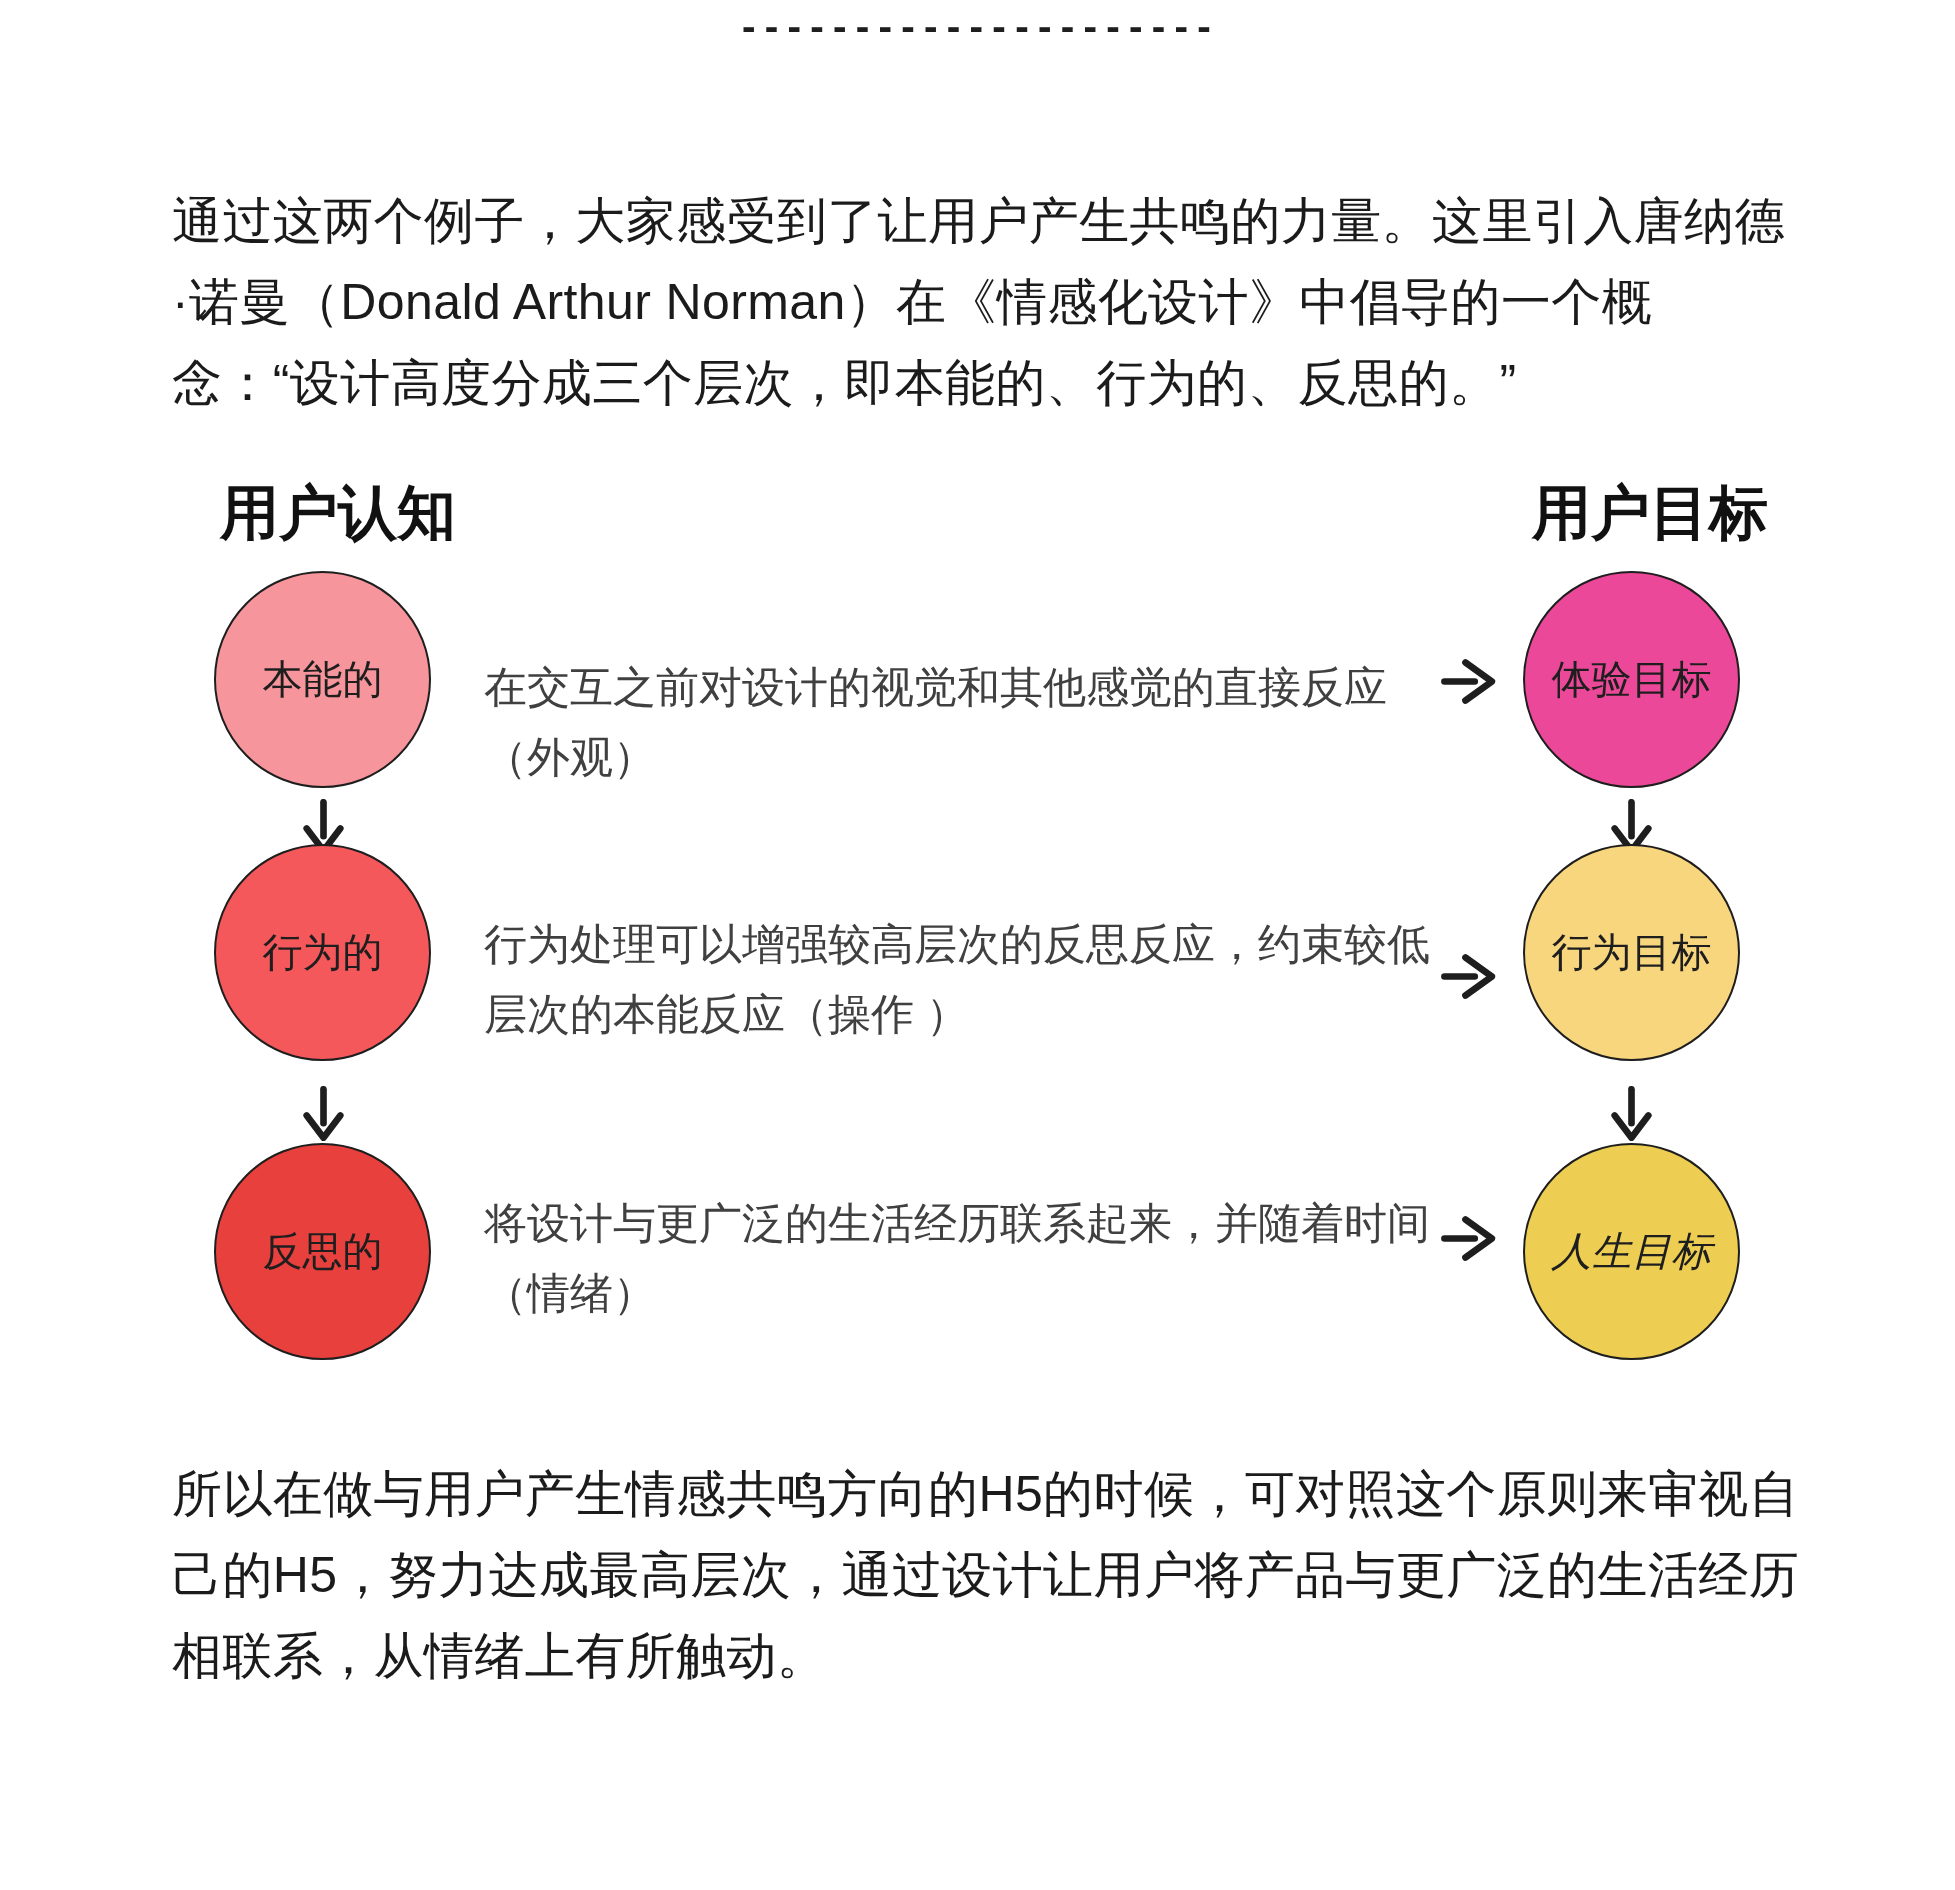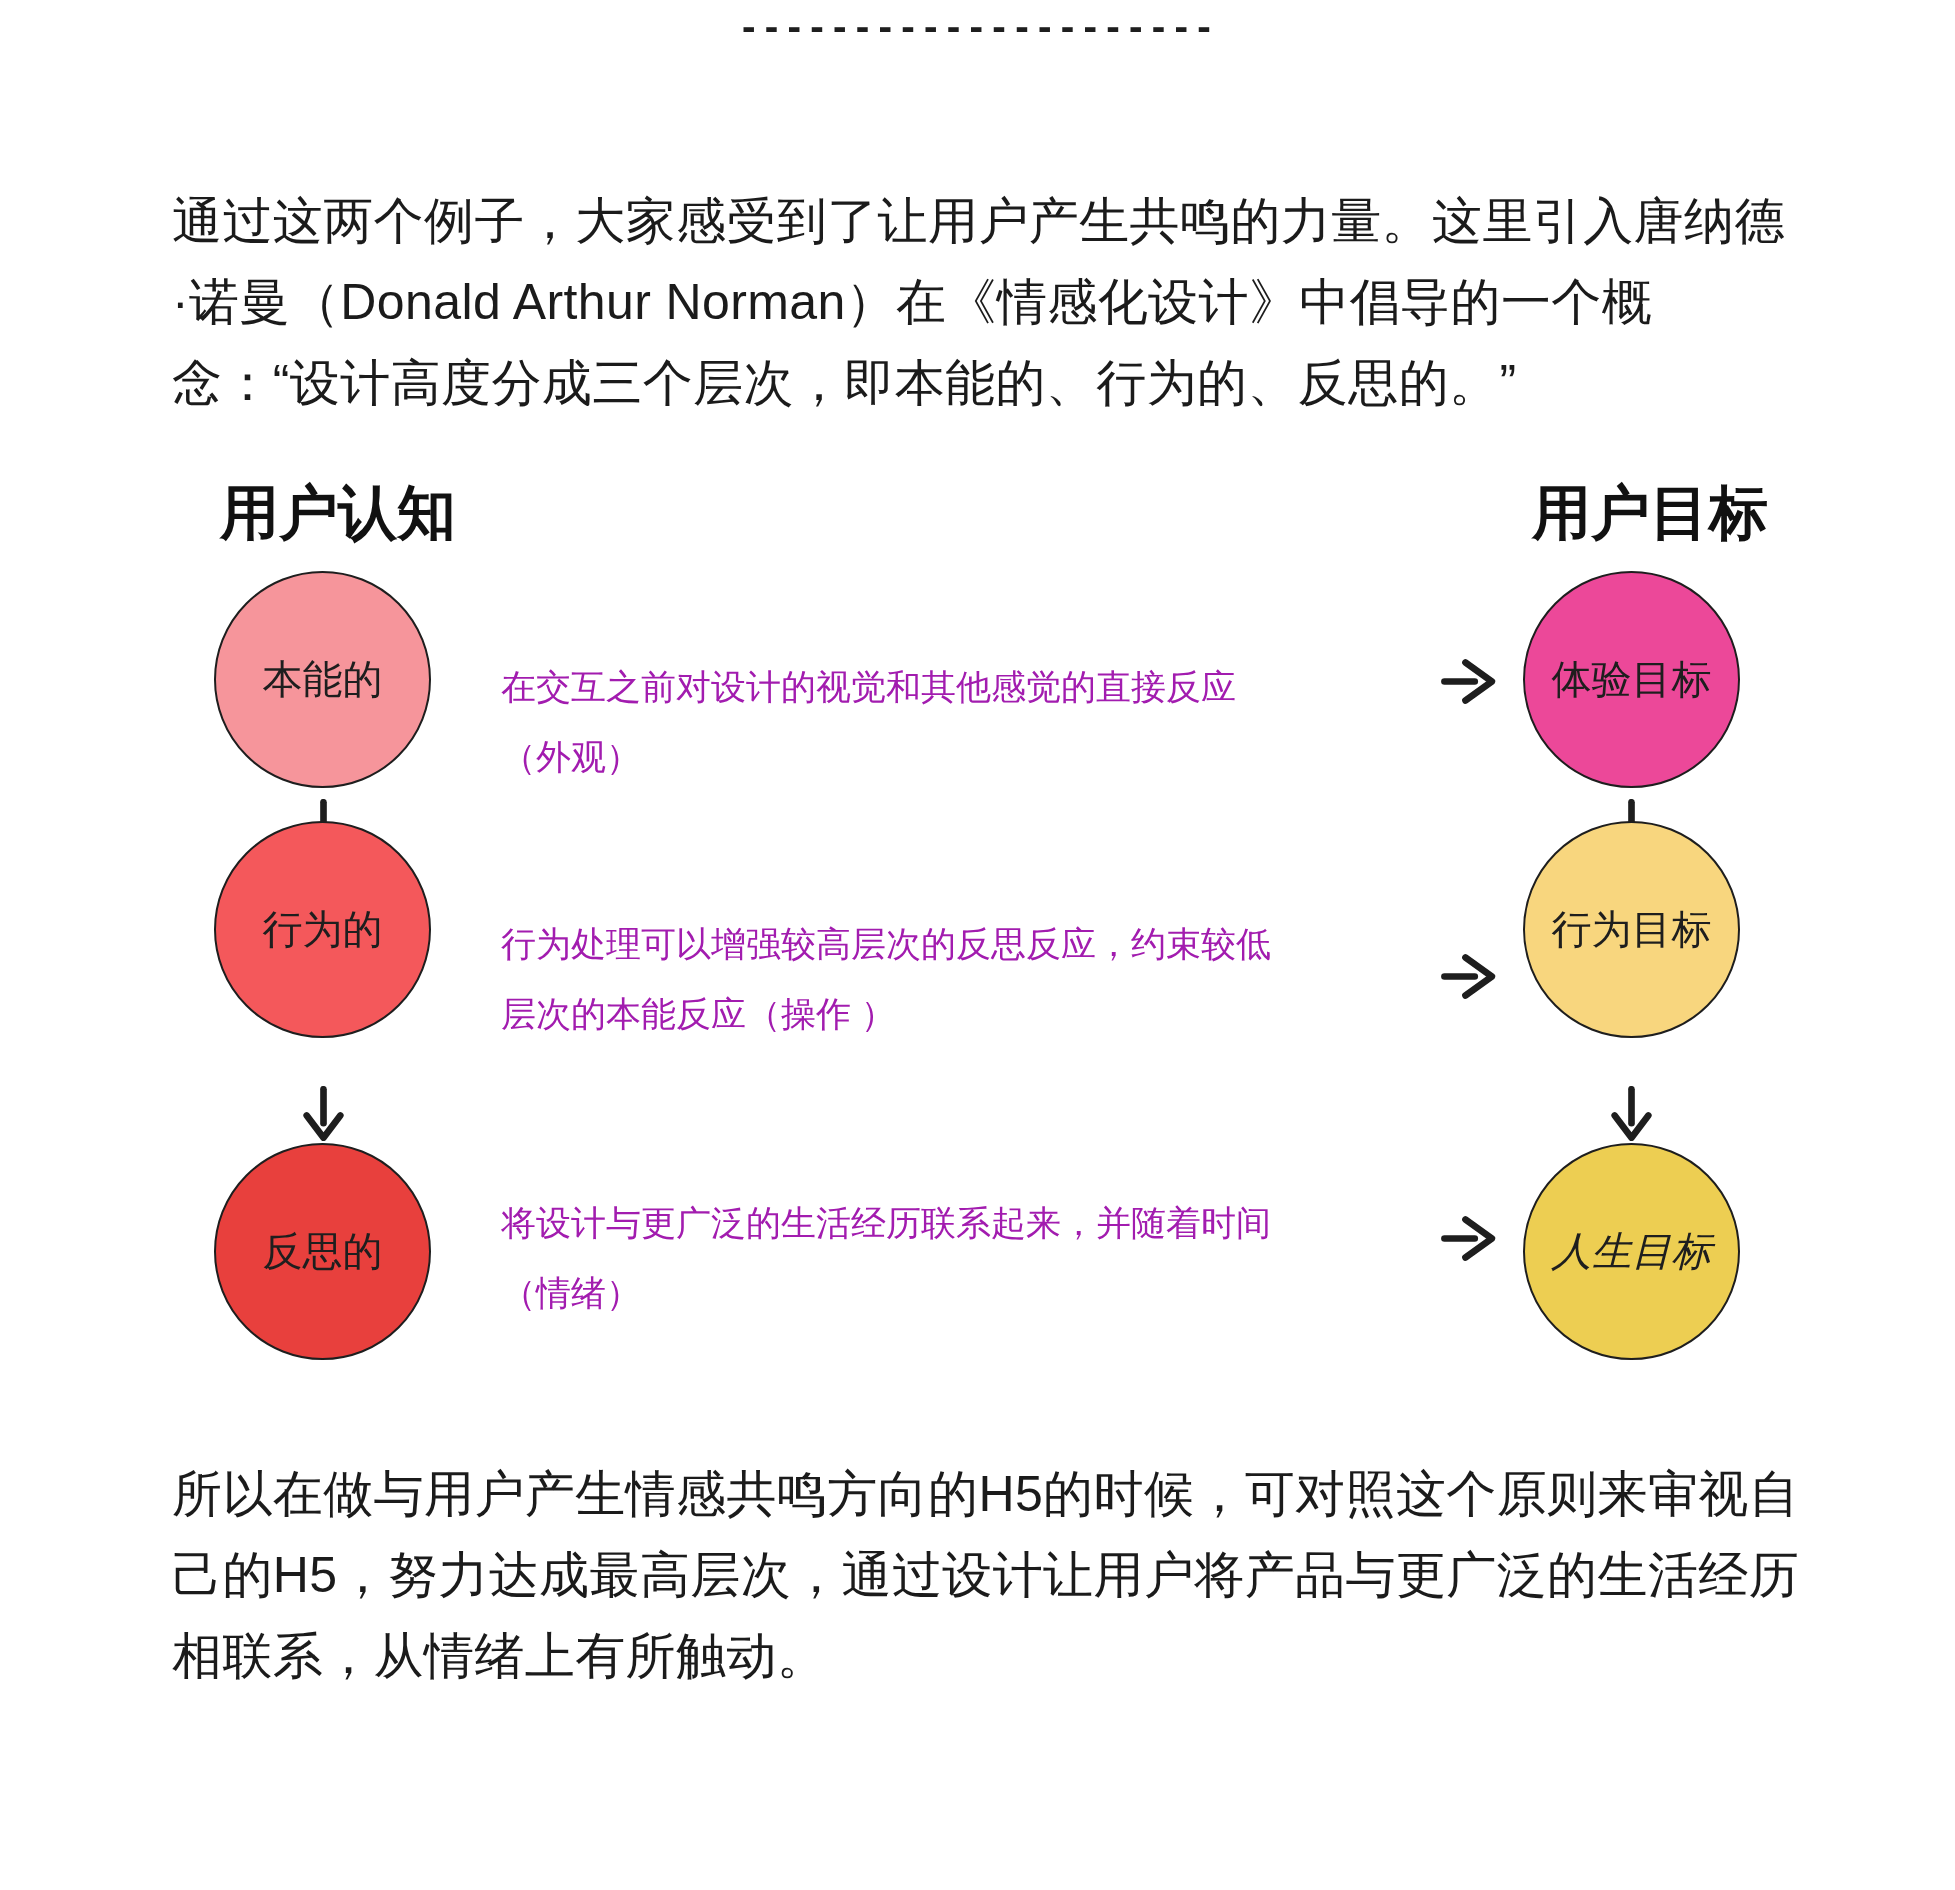--- a/index.html
+++ b/index.html
@@ -52,35 +52,35 @@
     border:2px solid #1e1e1e;
     box-sizing:border-box;
     display:flex;align-items:center;justify-content:center;
     font-size:40px;
     color:#1e1e1e;
     white-space:nowrap;
   }
   .col-left{left:214px;}
   .col-right{left:1523px;}
   .row1{top:571px;}
-  .row2{top:821px;}
+  .row2{top:844px;}
   .row3{top:1143px;}
   .fill-visceral{background:#F6959B;}
   .fill-behavioral{background:#F4585B;}
   .fill-reflective{background:#E8403D;}
   .fill-experience{background:#ec4899;}
   .fill-behavior-goal{background:#F8D67E;}
   .fill-life-goal{background:#EDCE52;font-style:italic;}
   
   .desc{
-    left:501px;
+    left:484px;
     width:958px;
-    font-size:35px;
+    font-size:43px;
     line-height:70px;
-    color:#a21caf;
+    color:#404040;
   }
   .desc .dline{white-space:nowrap;}
   #desc-1{top:652px;}
   #desc-2{top:909px;}
   #desc-3{top:1188px;}
   
   .arrow-svg{display:block;}
   .right-arrow-1{left:1441px;top:657px;}
   .right-arrow-2{left:1441px;top:952px;}
   .right-arrow-3{left:1441px;top:1214px;}

